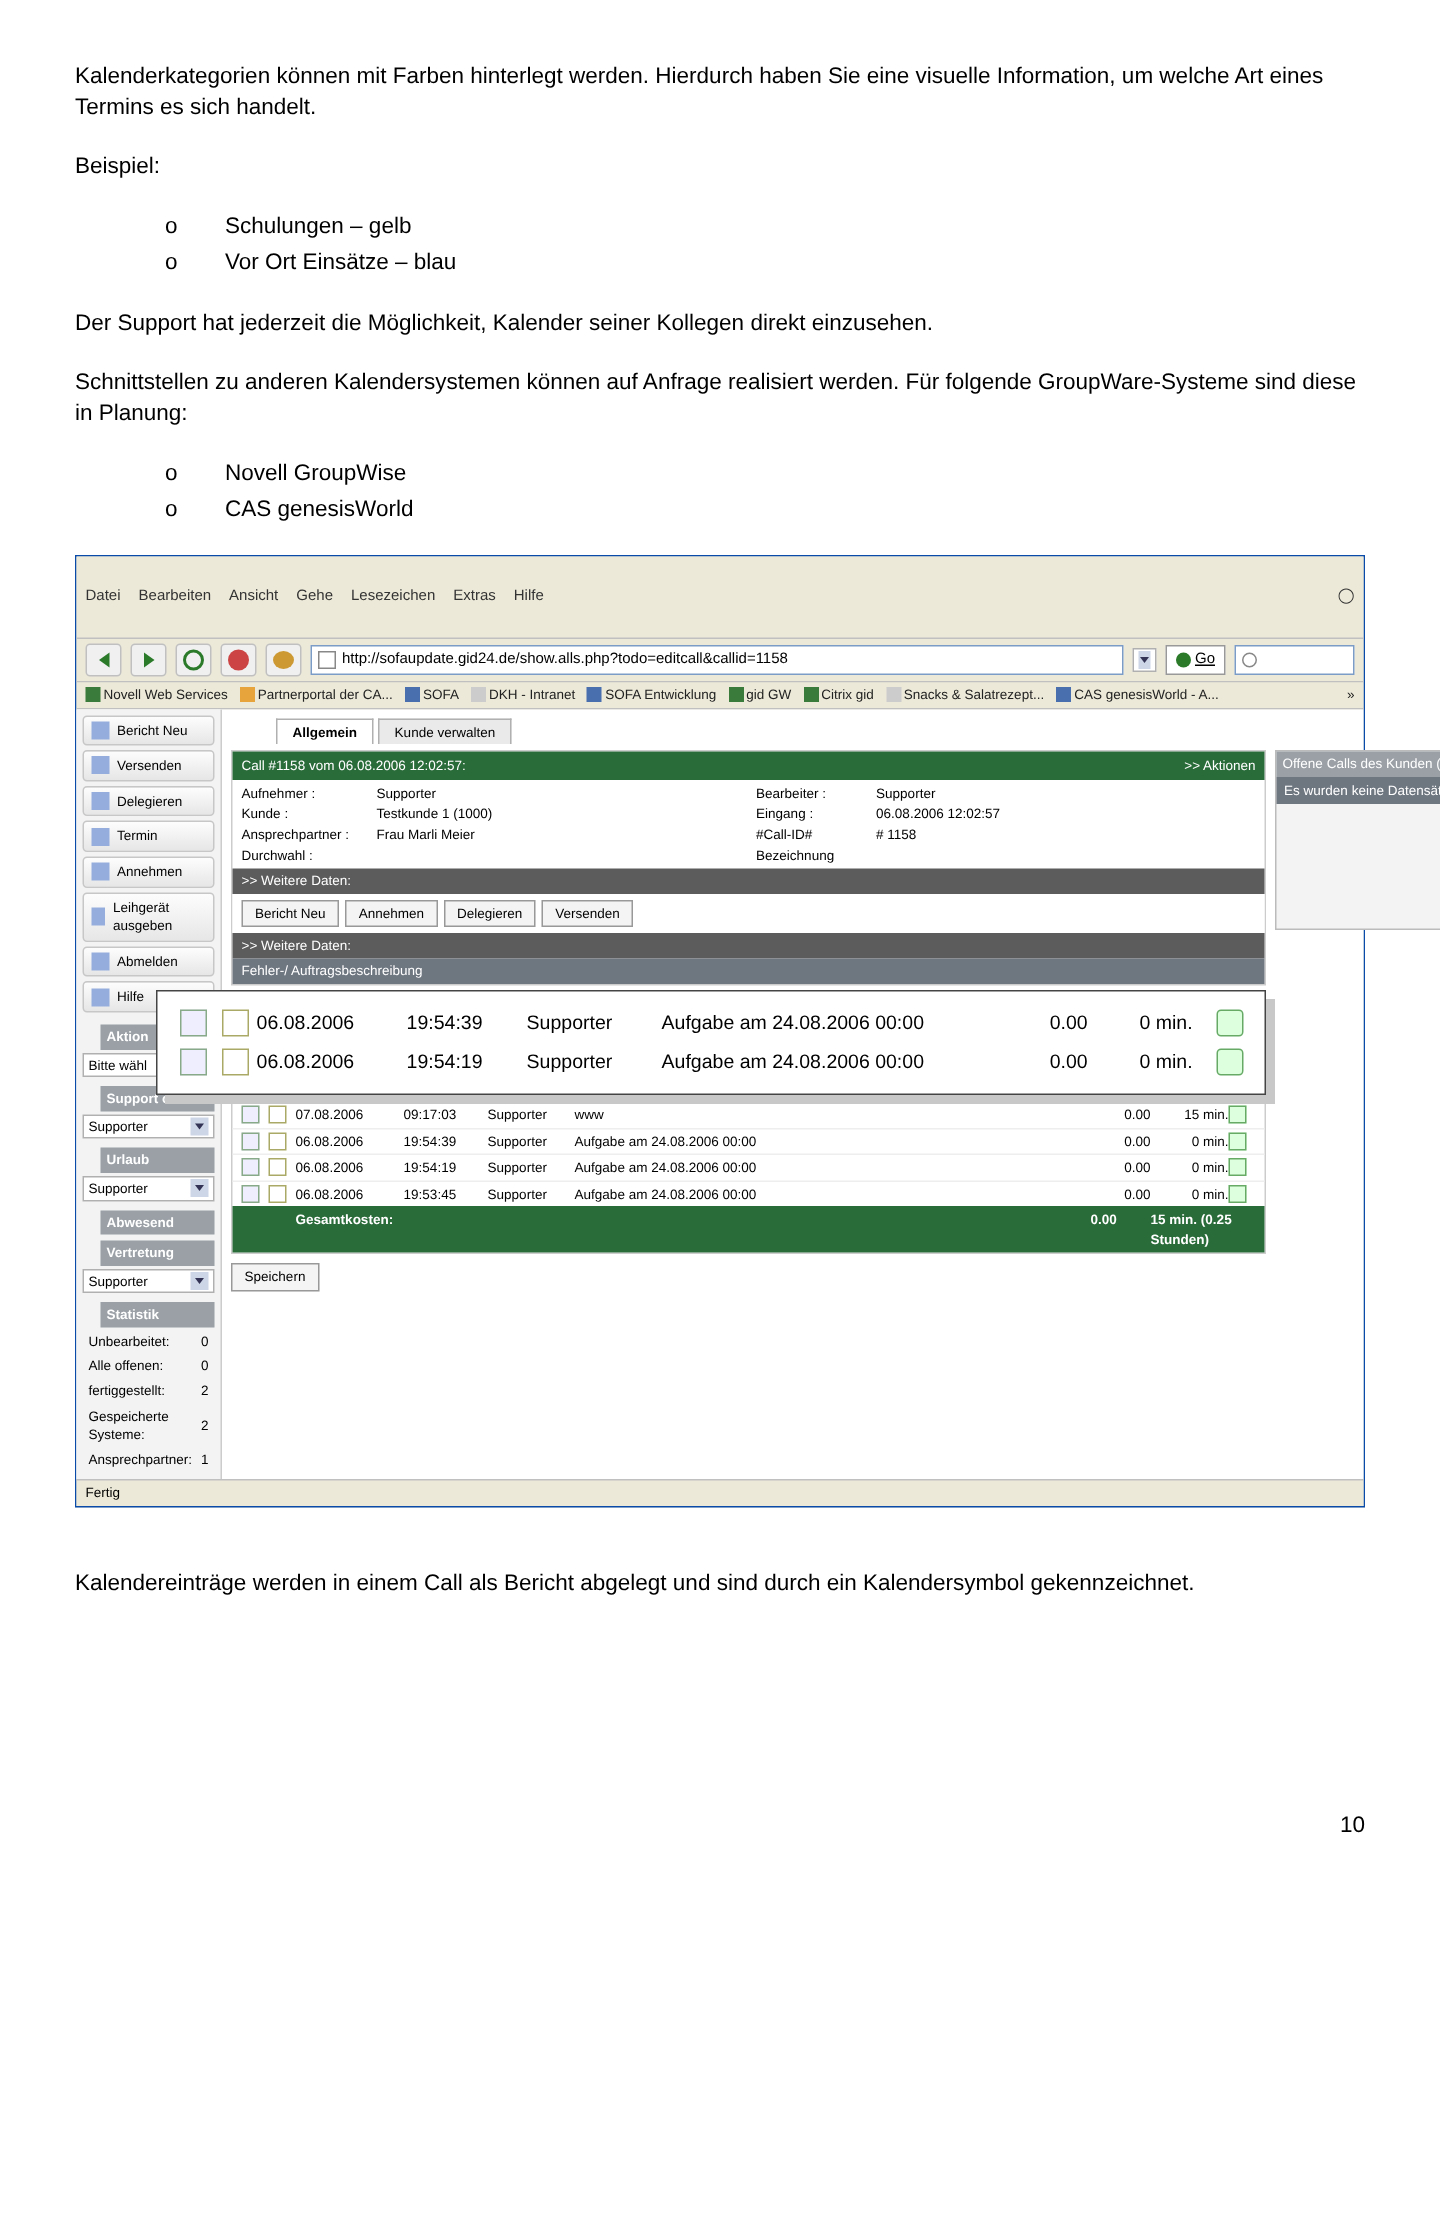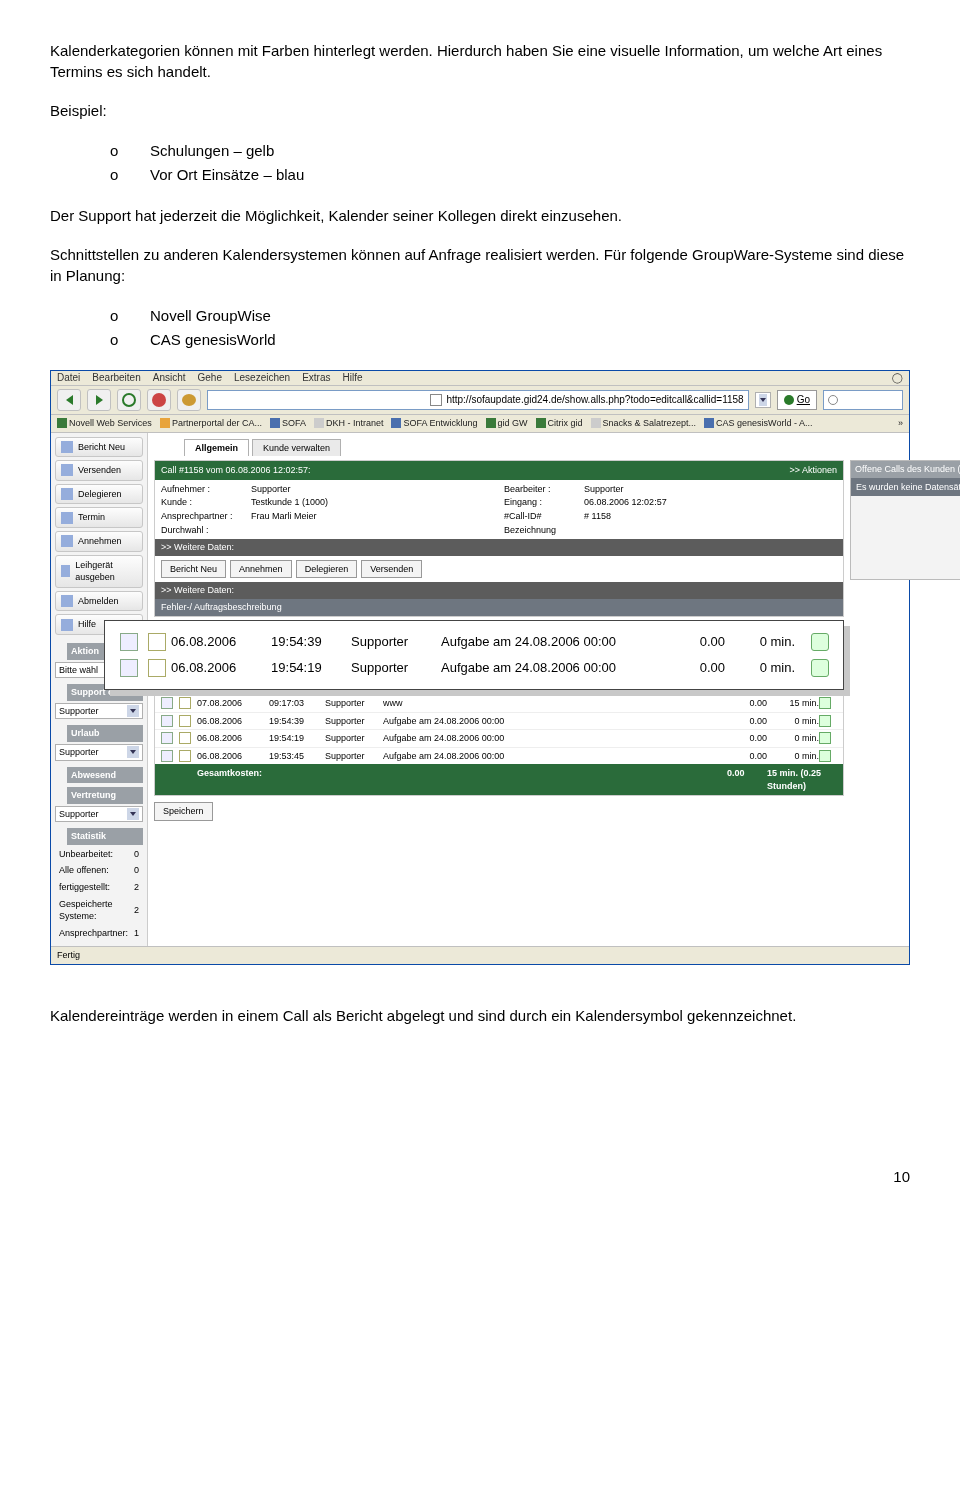--- a/index.html
+++ b/index.html
@@ -33,32 +33,32 @@
     align-items: center;
     justify-content: space-between;
     font-size: 11px;
   }
   .titlebar .title-icon {
     width: 14px; height: 14px; background:#e8a43c; border-radius:3px; margin-right:4px; display:inline-block; vertical-align:middle;
   }
   .winbtns { display:flex; gap:2px; }
   .winbtn { width:18px; height:16px; background:#3b6dc8; border:1px solid #fff; font-size:10px; line-height:14px; text-align:center; }
   .winbtn.close { background:#e04a3f; }
-  .menubar { background:#ece9d8; padding:0 6px; font-size:10px; color:#333; display:flex; gap:12px; border-bottom:1px solid #c0c0c0;}
+  .menubar { background:#ece9d8; padding:20px 6px; font-size:10px; color:#333; display:flex; gap:12px; border-bottom:1px solid #c0c0c0;}
   .menubar .spacer { flex:1; }
   .toolbar { background:#ece9d8; padding:3px 6px; display:flex; align-items:center; gap:6px; border-bottom:1px solid #c0c0c0;}
   .navbtn { width:24px; height:22px; border:1px solid #c0c0c0; background:#f0f0f0; border-radius:3px; display:flex; align-items:center; justify-content:center;}
   .navarrow { width:0;height:0;border-top:5px solid transparent;border-bottom:5px solid transparent;}
   .navarrow.left{border-right:7px solid #2a7a2a;}
   .navarrow.right{border-left:7px solid #2a7a2a;}
   .navicon{width:14px;height:14px;border-radius:50%;}
   .navicon.reload{border:2px solid #2a7a2a;}
   .navicon.stop{background:#c44;}
   .navicon.home{border:0;width:14px;height:12px;background:#cc9933;}
-  .urlbar { flex:1; background:#fff; border:1px solid #7a9cc6; height:20px; padding:2px 4px; font-size:10px; display:flex; align-items:center;justify-content:flex-end;}
+  .urlbar { flex:1; background:#fff; border:1px solid #7a9cc6; height:20px; padding:2px 4px; font-size:10px; display:flex; align-items:center;}
   .urlbar .doc{width:12px;height:12px;background:#fff;border:1px solid #888;margin-right:4px;}
   .gobtn{border:1px solid #999;background:#fff;height:20px;padding:0 6px;font-size:10px;display:flex;align-items:center;gap:3px;text-decoration:underline;}
   .gobtn .g{width:10px;height:10px;border-radius:50%;background:#2a7a2a;}
   .searchbar{width:80px;background:#fff;border:1px solid #7a9cc6;height:20px;padding:0 4px;display:flex;align-items:center;}
   .searchbar .mag{width:10px;height:10px;border:1px solid #888;border-radius:50%;}
   .bookmarks{background:#ece9d8;padding:2px 6px;border-bottom:1px solid #c0c0c0;display:flex;gap:8px;font-size:9px;color:#222;align-items:flex-start;overflow:hidden;}
   .bookmarks .bm{display:flex;align-items:center;gap:2px;white-space:nowrap;}
   .bm .fav{width:10px;height:10px;background:#ccc;}
   .bm .fav.g{background:#3a7a3a;}
   .bm .fav.b{background:#4a6fae;}

